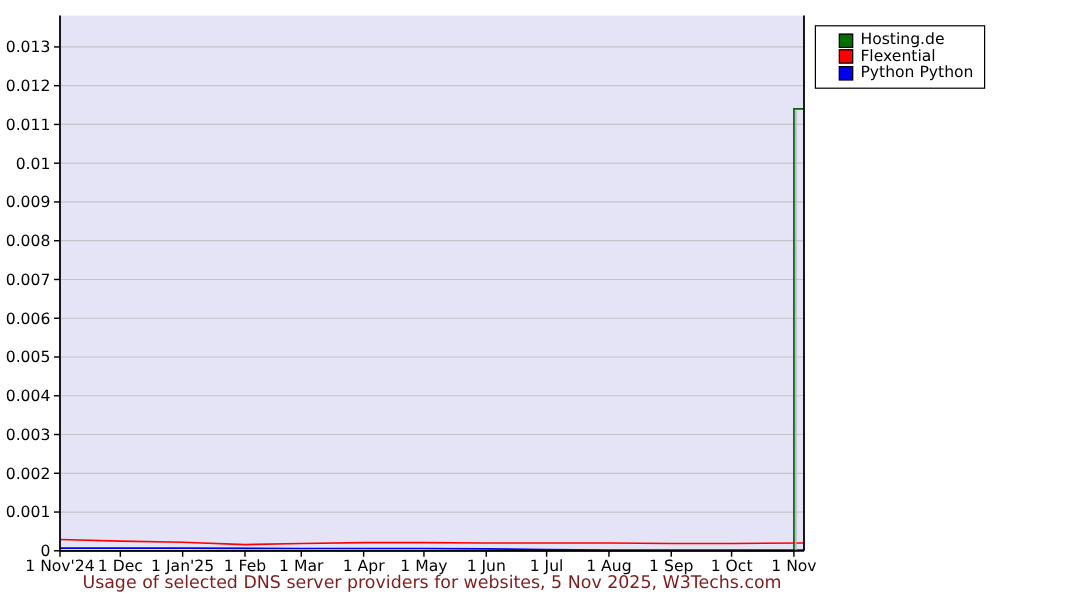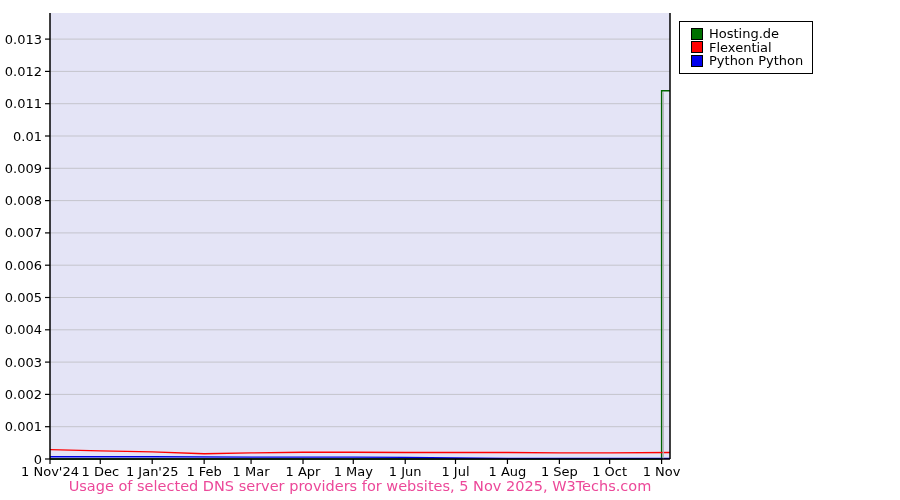--- a/index.html
+++ b/index.html
@@ -4,30 +4,30 @@
 <style>
   html,body{margin:0;padding:0;background:#ffffff;}
   .stage{
     position:relative;width:900px;height:500px;background:#ffffff;overflow:hidden;
     font-family:"DejaVu Sans", sans-serif;
   }
   #chart-svg{position:absolute;left:0;top:0;}
   .legend{
     position:absolute;left:679px;top:21px;
     background:#ffffff;border:1px solid #000000;
-    padding:5px 9px 5px 11px;
+    padding:5px 9px 5px 19px;
   }
   .legend-row{display:flex;align-items:center;height:13.5px;}
   .legend-swatch{
     width:10px;height:10px;border:1px solid #000000;margin-right:6px;flex:0 0 auto;
   }
   .legend-label{font-size:13px;color:#000000;white-space:nowrap;line-height:13px;}
   .chart-title{
     position:absolute;left:50px;top:478px;width:620px;text-align:center;
-    font-size:14.5px;color:#ec4899;white-space:nowrap;
+    font-size:14.5px;color:#7f1d1d;white-space:nowrap;
   }
   text{font-family:"DejaVu Sans", sans-serif;}
 </style>
 </head>
 <body>
 
 <div class="stage">
   <svg id="chart-svg" width="900" height="500" viewBox="0 0 900 500">
       <rect x="50" y="13" width="620" height="446" fill="#e4e4f6"></rect>
       <line x1="50" y1="426.7" x2="670" y2="426.7" stroke="#c4c4cc" stroke-width="1"></line>

